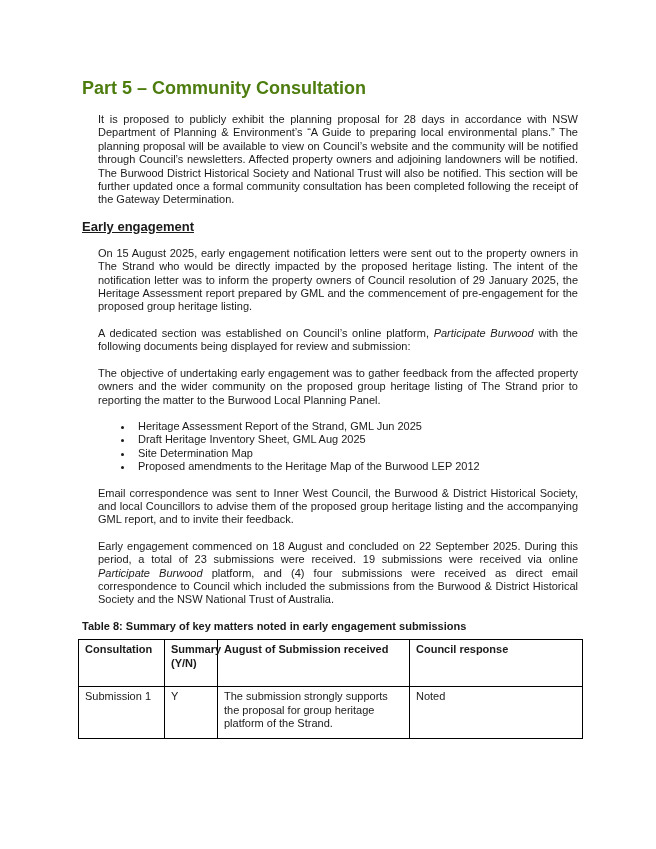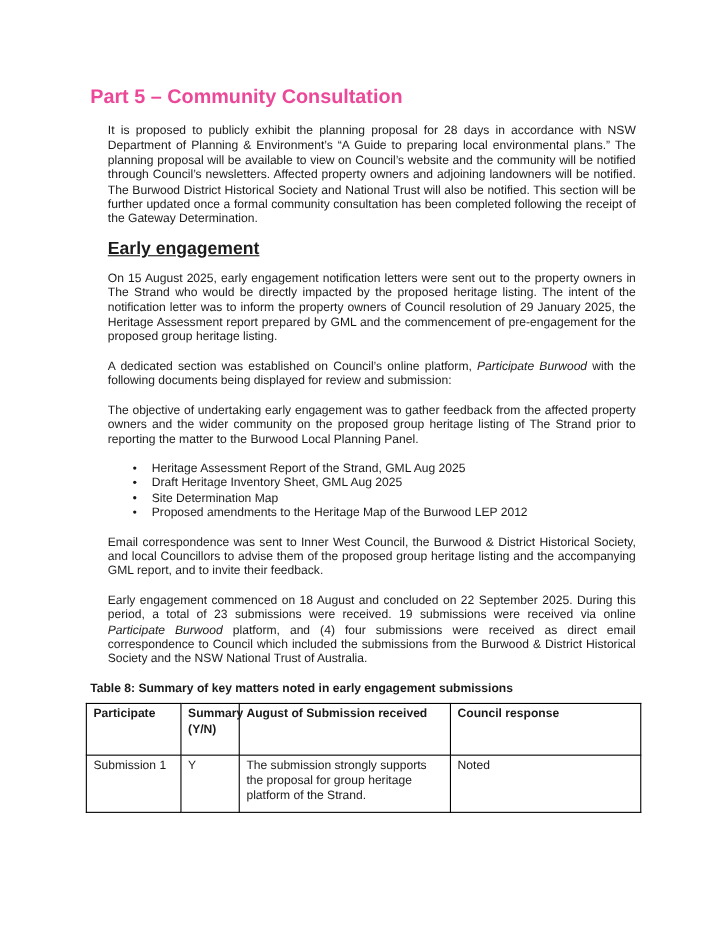--- a/index.html
+++ b/index.html
@@ -12,25 +12,25 @@
     padding: 78px 78px 0 82px;
     font-family: "Liberation Sans", sans-serif;
     color: #1a1a1a;
     overflow: hidden;
   }
   h1.doc-title {
     margin: 0 0 14px 0;
     font-size: 18px;
     line-height: 21px;
     font-weight: bold;
-    color: #ec4899;
+    color: #4d7c0f;
   }
   h2.sub-heading {
-    margin: 6px 0 13px 16px;
-    font-size: 16px;
+    margin: 6px 0 13px 0;
+    font-size: 13px;
     line-height: 14px;
     font-weight: bold;
     text-decoration: underline;
     color: #1a1a1a;
   }
   p.para {
     margin: 0 0 13px 16px;
     font-size: 11px;
     line-height: 13.4px;
     text-align: justify;
@@ -91,21 +91,21 @@
 
   <h2 class="sub-heading">Early engagement</h2>
 
   <p class="para">On 15 August 2025, early engagement notification letters were sent out to the property owners in The Strand who would be directly impacted by the proposed heritage listing. The intent of the notification letter was to inform the property owners of Council resolution of 29 January 2025, the Heritage Assessment report prepared by GML and the commencement of pre-engagement for the proposed group heritage listing.</p>
 
   <p class="para"><span>A dedicated section was established on Council’s online platform, </span><span class="italic">Participate Burwood</span><span> with the following documents being displayed for review and submission:</span></p>
 
   <p class="para">The objective of undertaking early engagement was to gather feedback from the affected property owners and the wider community on the proposed group heritage listing of The Strand prior to reporting the matter to the Burwood Local Planning Panel.</p>
 
   <ul class="doc-list">
-    <li>Heritage Assessment Report of the Strand, GML Aug 2025</li>
+    <li>Heritage Assessment Report of the Strand, GML Jun 2025</li>
     <li>Draft Heritage Inventory Sheet, GML Aug 2025</li>
     <li>Site Determination Map</li>
     <li>Proposed amendments to the Heritage Map of the Burwood LEP 2012</li>
   </ul>
 
   <p class="para">Email correspondence was sent to Inner West Council, the Burwood &amp; District Historical Society, and local Councillors to advise them of the proposed group heritage listing and the accompanying GML report, and to invite their feedback.</p>
 
   <p class="para"><span>Early engagement commenced on 18 August and concluded on 22 September 2025. During this period, a total of 23 submissions were received. 19 submissions were received via online </span><span class="italic">Participate Burwood</span><span> platform, and (4) four submissions were received as direct email correspondence to Council which included the submissions from the Burwood &amp; District Historical Society and the NSW National Trust of Australia.</span></p>
 
 
@@ -113,21 +113,21 @@
 
   <table class="submissions">
     <colgroup>
       <col class="col-submissions">
       <col class="col-support">
       <col class="col-summary">
       <col class="col-response">
     </colgroup>
     <thead>
       <tr>
-        <th>Participate</th>
+        <th>Consultation</th>
         <th>Summary (Y/N)</th>
         <th>August of Submission received</th>
         <th>Council response</th>
       </tr>
     </thead>
     <tbody>
       <tr>
         <td>Submission 1</td>
         <td>Y</td>
         <td>The submission strongly supports the proposal for group heritage platform of the Strand.</td>

